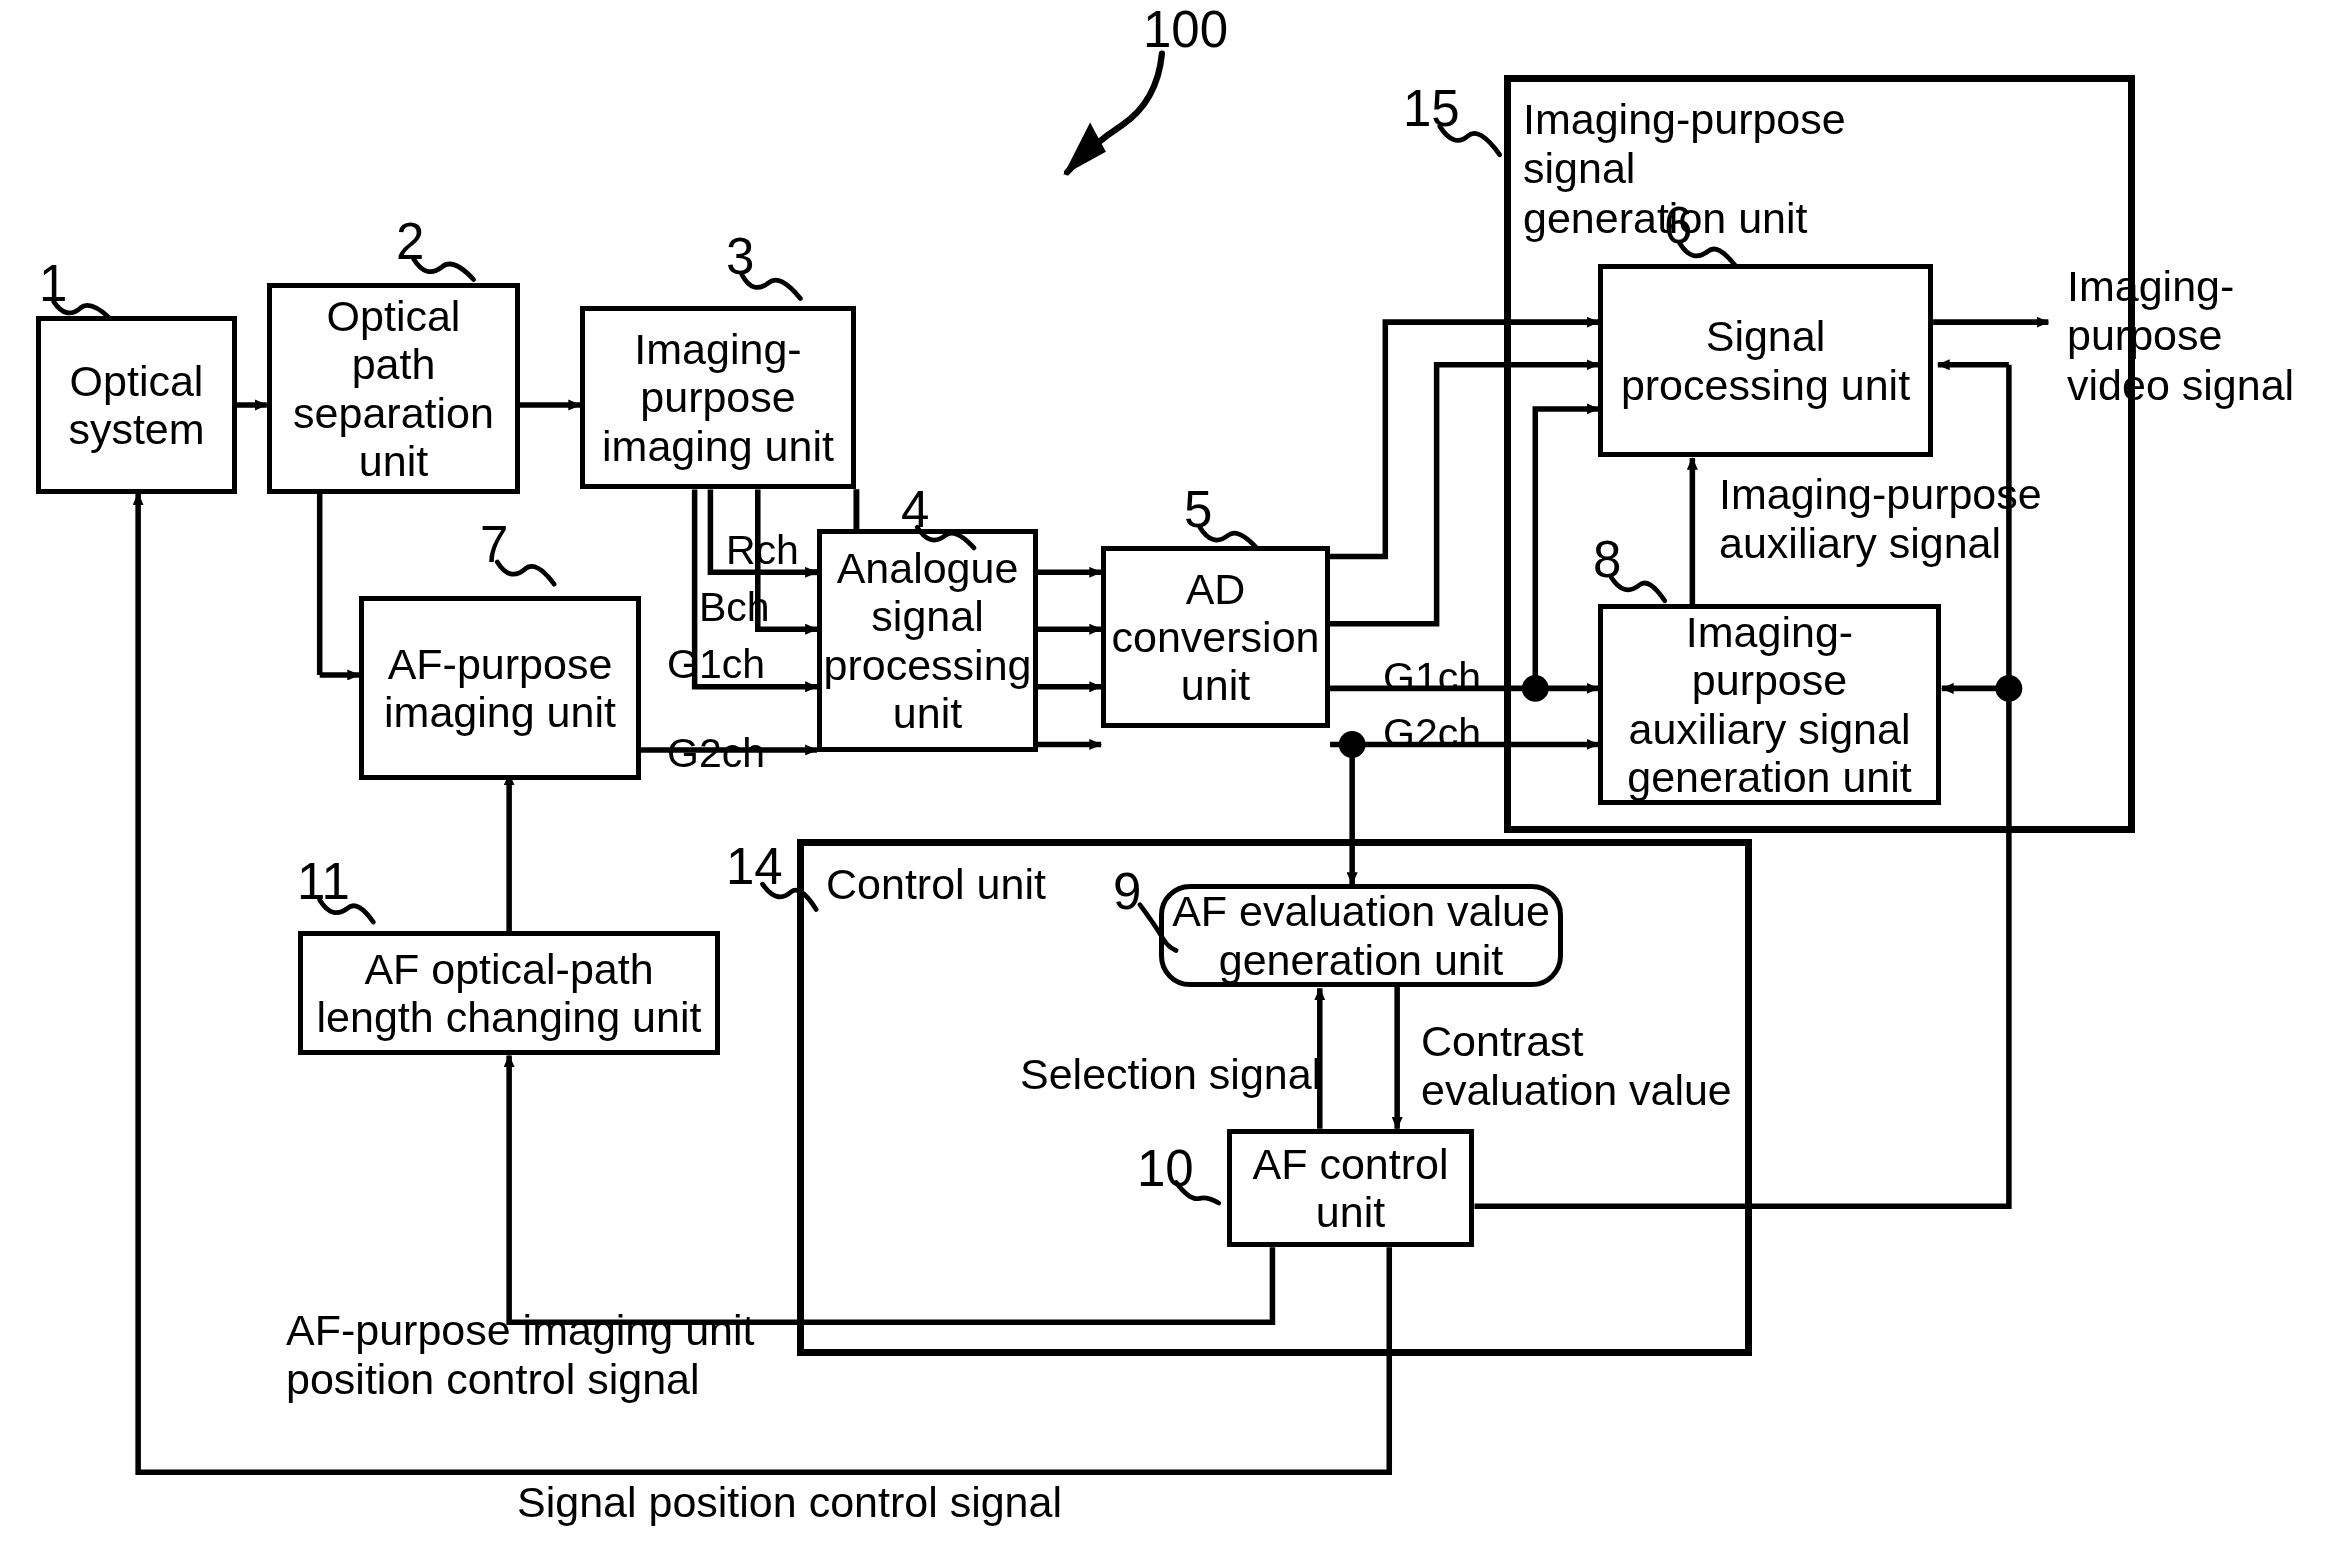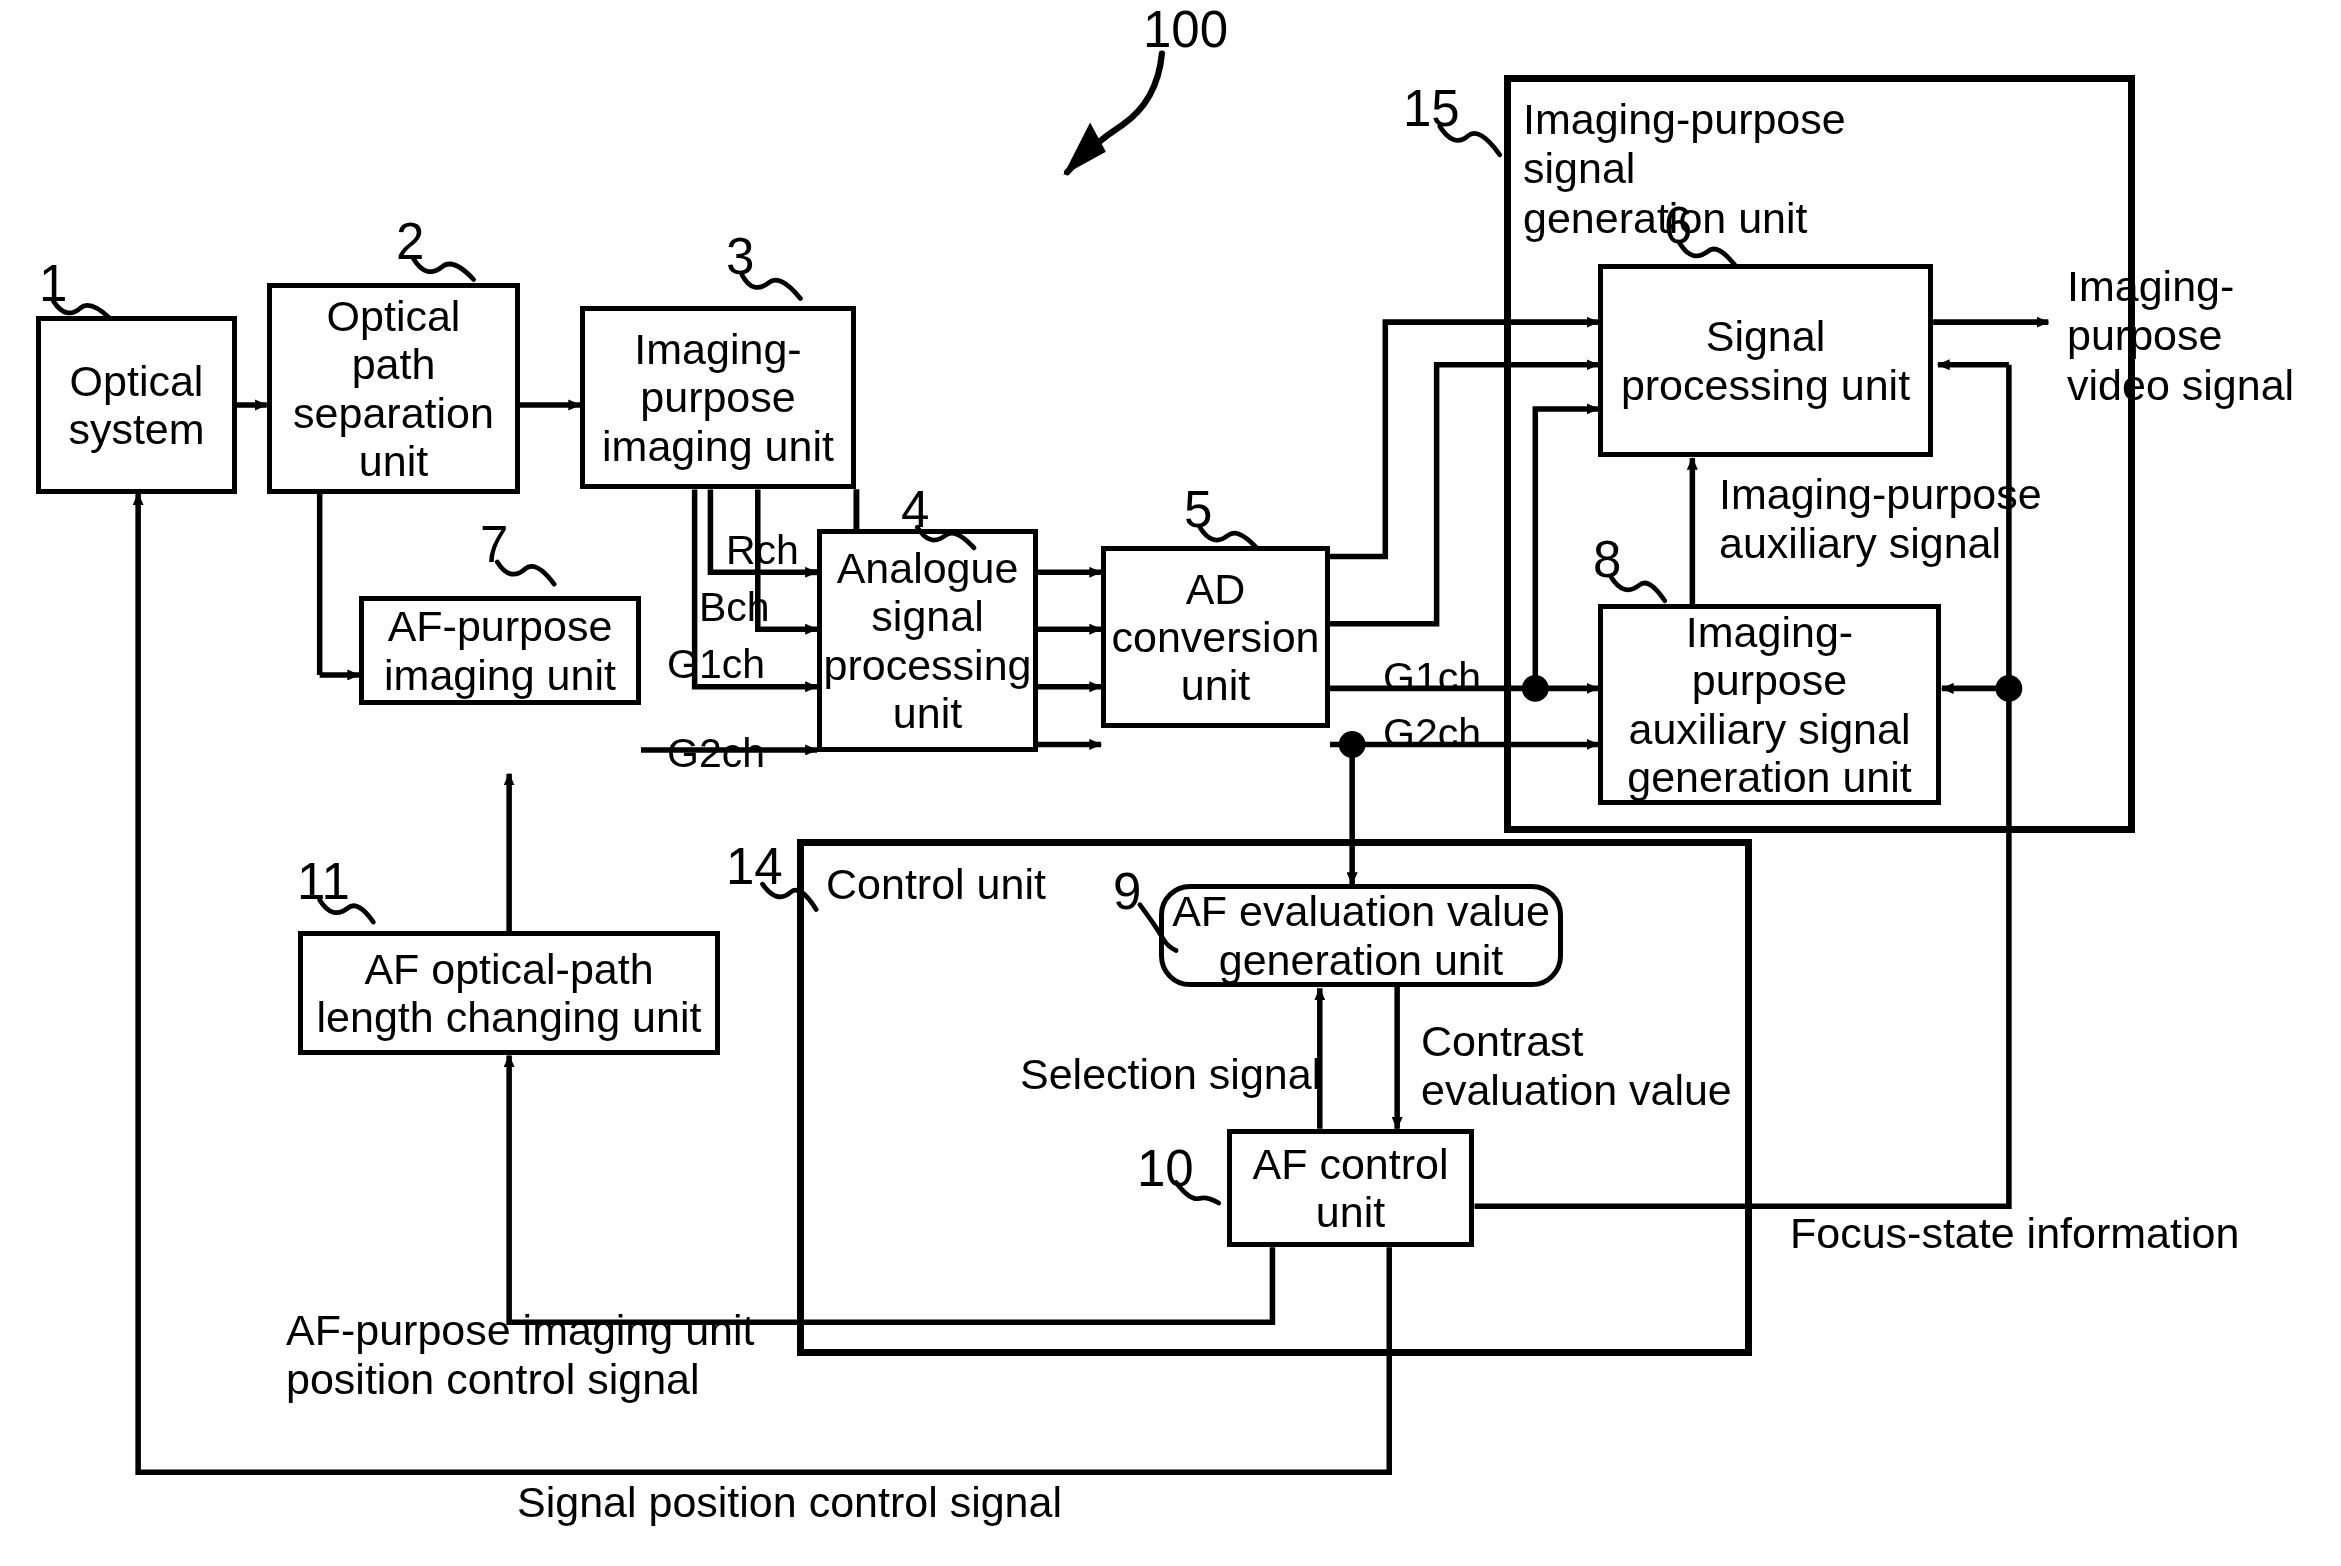--- a/index.html
+++ b/index.html
@@ -152,21 +152,21 @@
 separation
 unit</span>
   </div>
 
   <div class="box f54" style="left:580px; top:306px; width:276px; height:183px;">
     <span class="label" style="white-space:pre-line;">Imaging-
 purpose
 imaging unit</span>
   </div>
 
-  <div class="box f54" style="left:359px; top:596px; width:282px; height:109px;">
+  <div class="box f54" style="left:359px; top:596px; width:282px; height:184px;">
     <span class="label" style="white-space:pre-line;">AF-purpose
 imaging unit</span>
   </div>
 
   <div class="box f54" style="left:817px; top:529px; width:221px; height:223px;">
     <span class="label" style="white-space:pre-line;">Analogue
 signal
 processing
 unit</span>
   </div>
@@ -253,21 +253,20 @@
 video signal</div>
 
   <div class="txt f54" style="left:1719px; top:470px; white-space:pre-line;">Imaging-purpose
 auxiliary signal</div>
 
   <div class="txt f54" style="left:1020px; top:1050px;">Selection signal</div>
 
   <div class="txt f54" style="left:1421px; top:1017px; white-space:pre-line;">Contrast
 evaluation value</div>
 
-  <div class="txt f54" style="left:1790px; top:1209px;">Focus-state information</div>
 
   <div class="txt f54" style="left:286px; top:1306px; white-space:pre-line;">AF-purpose imaging unit
 position control signal</div>
 
   <div class="txt f54" style="left:517px; top:1478px;">Signal position control signal</div>
 
 </div>
 
 
 </body></html>

